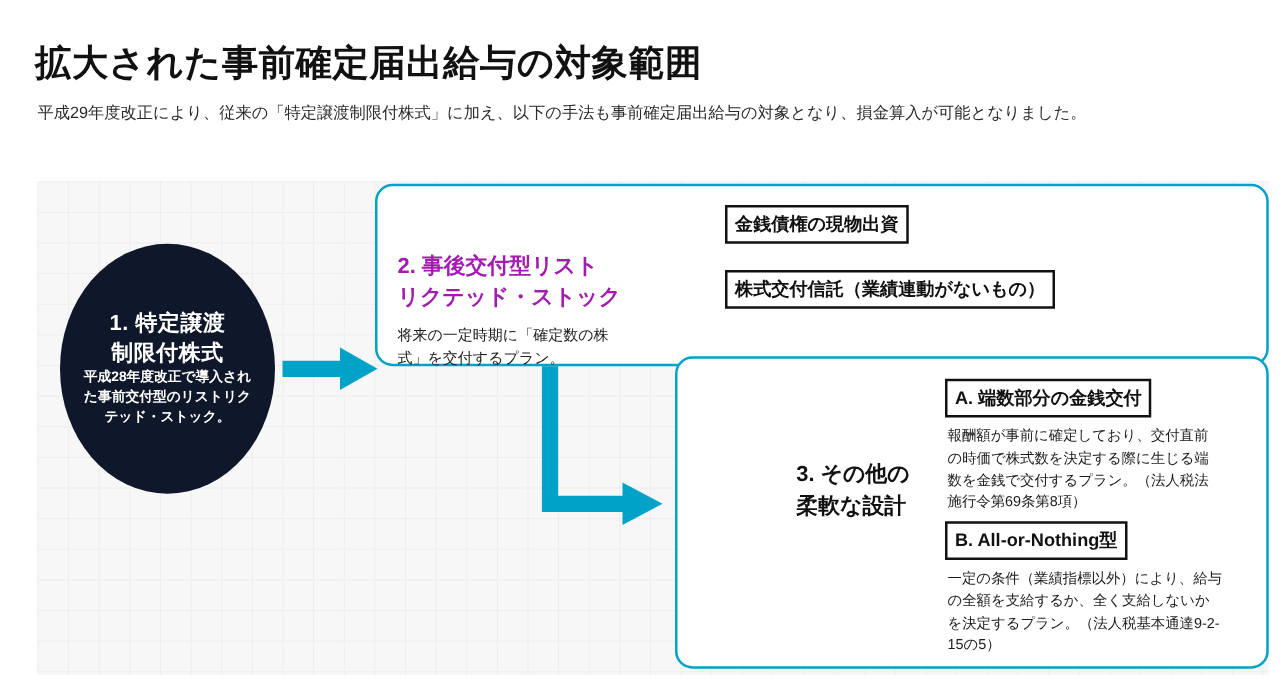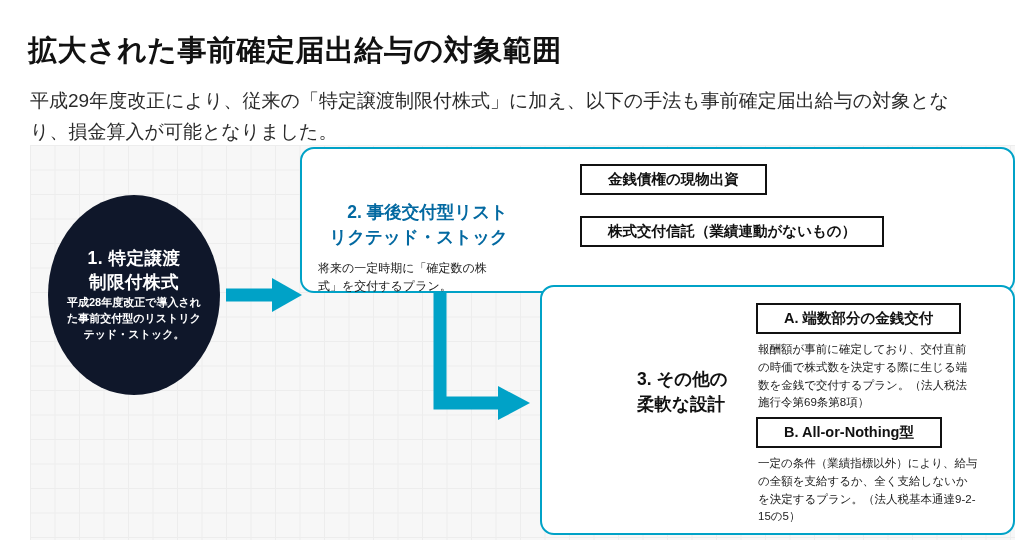--- a/index.html
+++ b/index.html
@@ -27,21 +27,21 @@
     font-size: 29px;
     font-weight: bold;
     letter-spacing: 0.5px;
     color: #111111;
   }
   .lead {
     position: absolute;
     left: 30px;
     top: 66px;
     width: 950px;
-    font-size: 19px;
+    font-size: 13px;
     line-height: 1.65;
     color: #2a2a2a;
   }
   
   .canvas {
     position: absolute;
     left: 30px;
     top: 145px;
     width: 985px;
     height: 395px;
@@ -106,22 +106,21 @@
 
   .box-label {
     position: absolute;
     box-sizing: border-box;
   }
   #label2 { left: 288px; top: 55px; width: 190px; }
   #label2 .hd {
     font-size: 17.5px;
     font-weight: bold;
     line-height: 1.42;
-    color: #0369a1;
-    text-align: right;
+    color: #a21caf;
   }
   #label2 .sub {
     margin-top: 9px;
     font-size: 12px;
     line-height: 1.55;
     color: #1b1b1b;
   }
   #label3 { left: 607px; top: 222px; width: 130px; }
   #label3 .hd {
     font-size: 17.5px;
@@ -130,21 +129,21 @@
     color: #111;
   }
   
   .pill {
     position: absolute;
     border: 2px solid #111111;
     background: #ffffff;
     box-sizing: border-box;
     display: flex;
     align-items: center;
-    padding: 0 26px;
+    padding: 0 6px;
     font-size: 14.5px;
     font-weight: bold;
     color: #111111;
     white-space: nowrap;
   }
   #pill-a { left: 550px; top: 19px; height: 31px; }
   #pill-b { left: 550px; top: 71px; height: 31px; text-align: right; }
   #pill-c { left: 726px; top: 158px; height: 31px; }
   #pill-d { left: 726px; top: 272px; height: 31px; }
 

